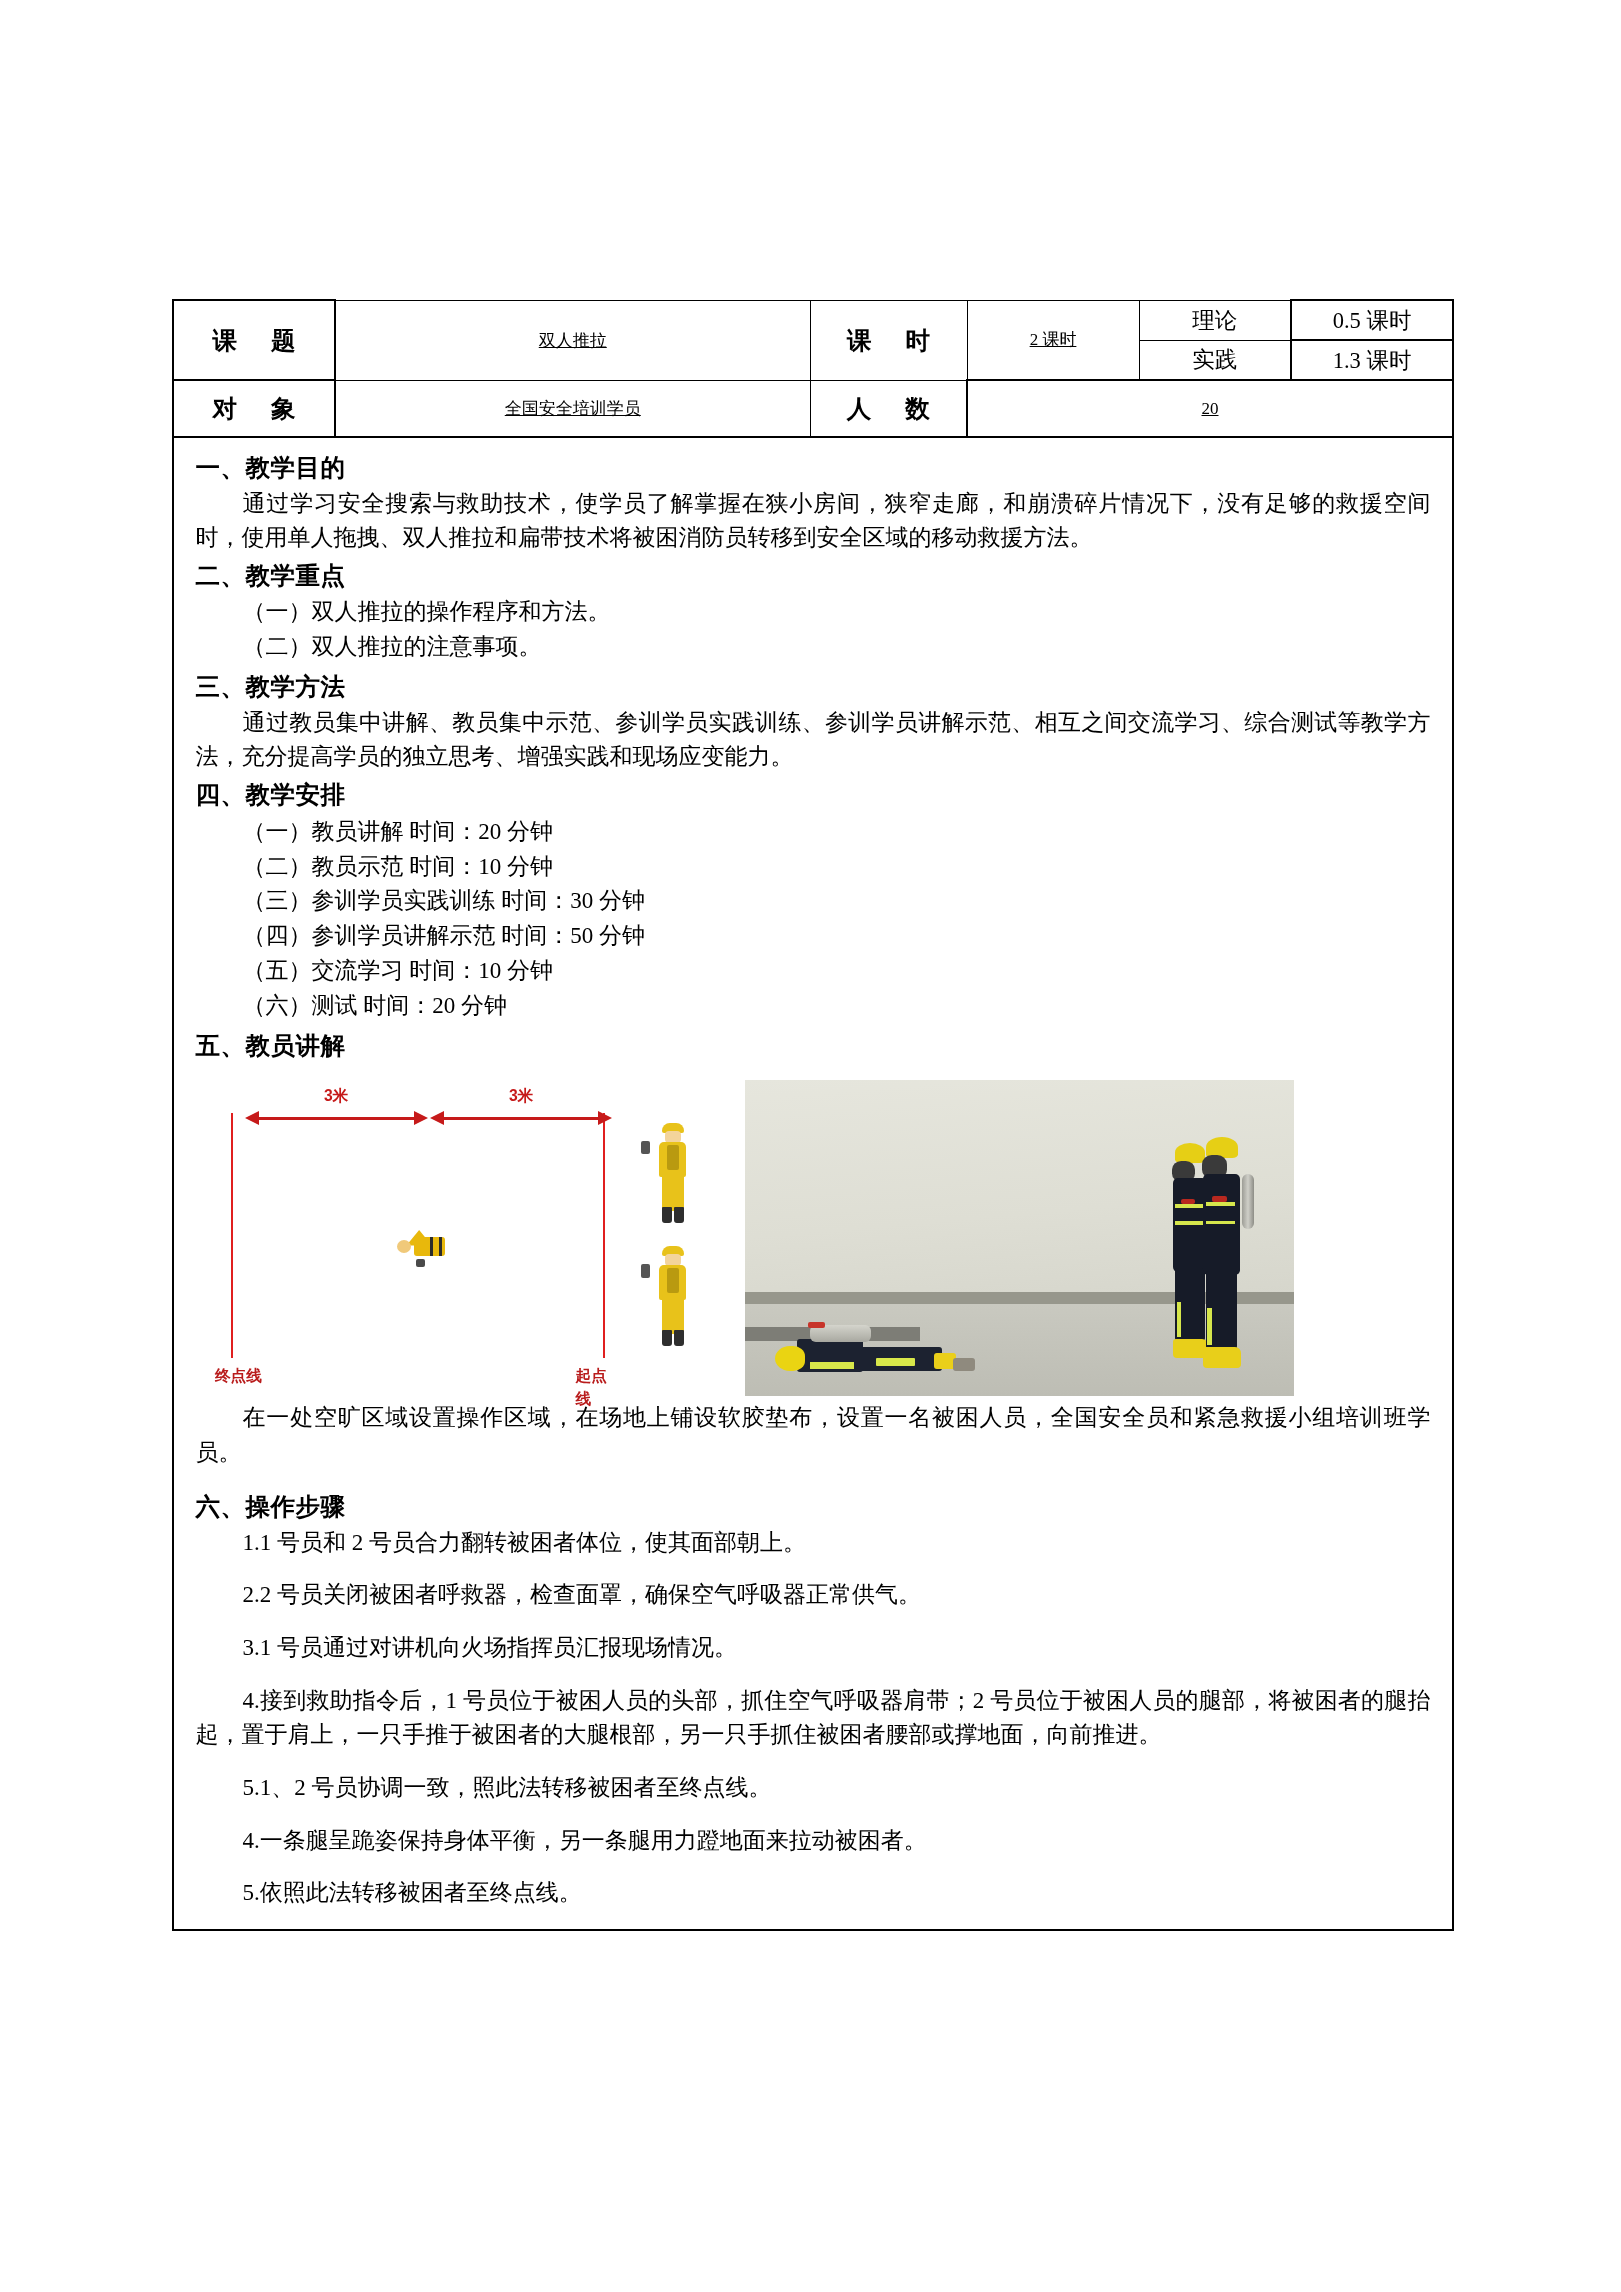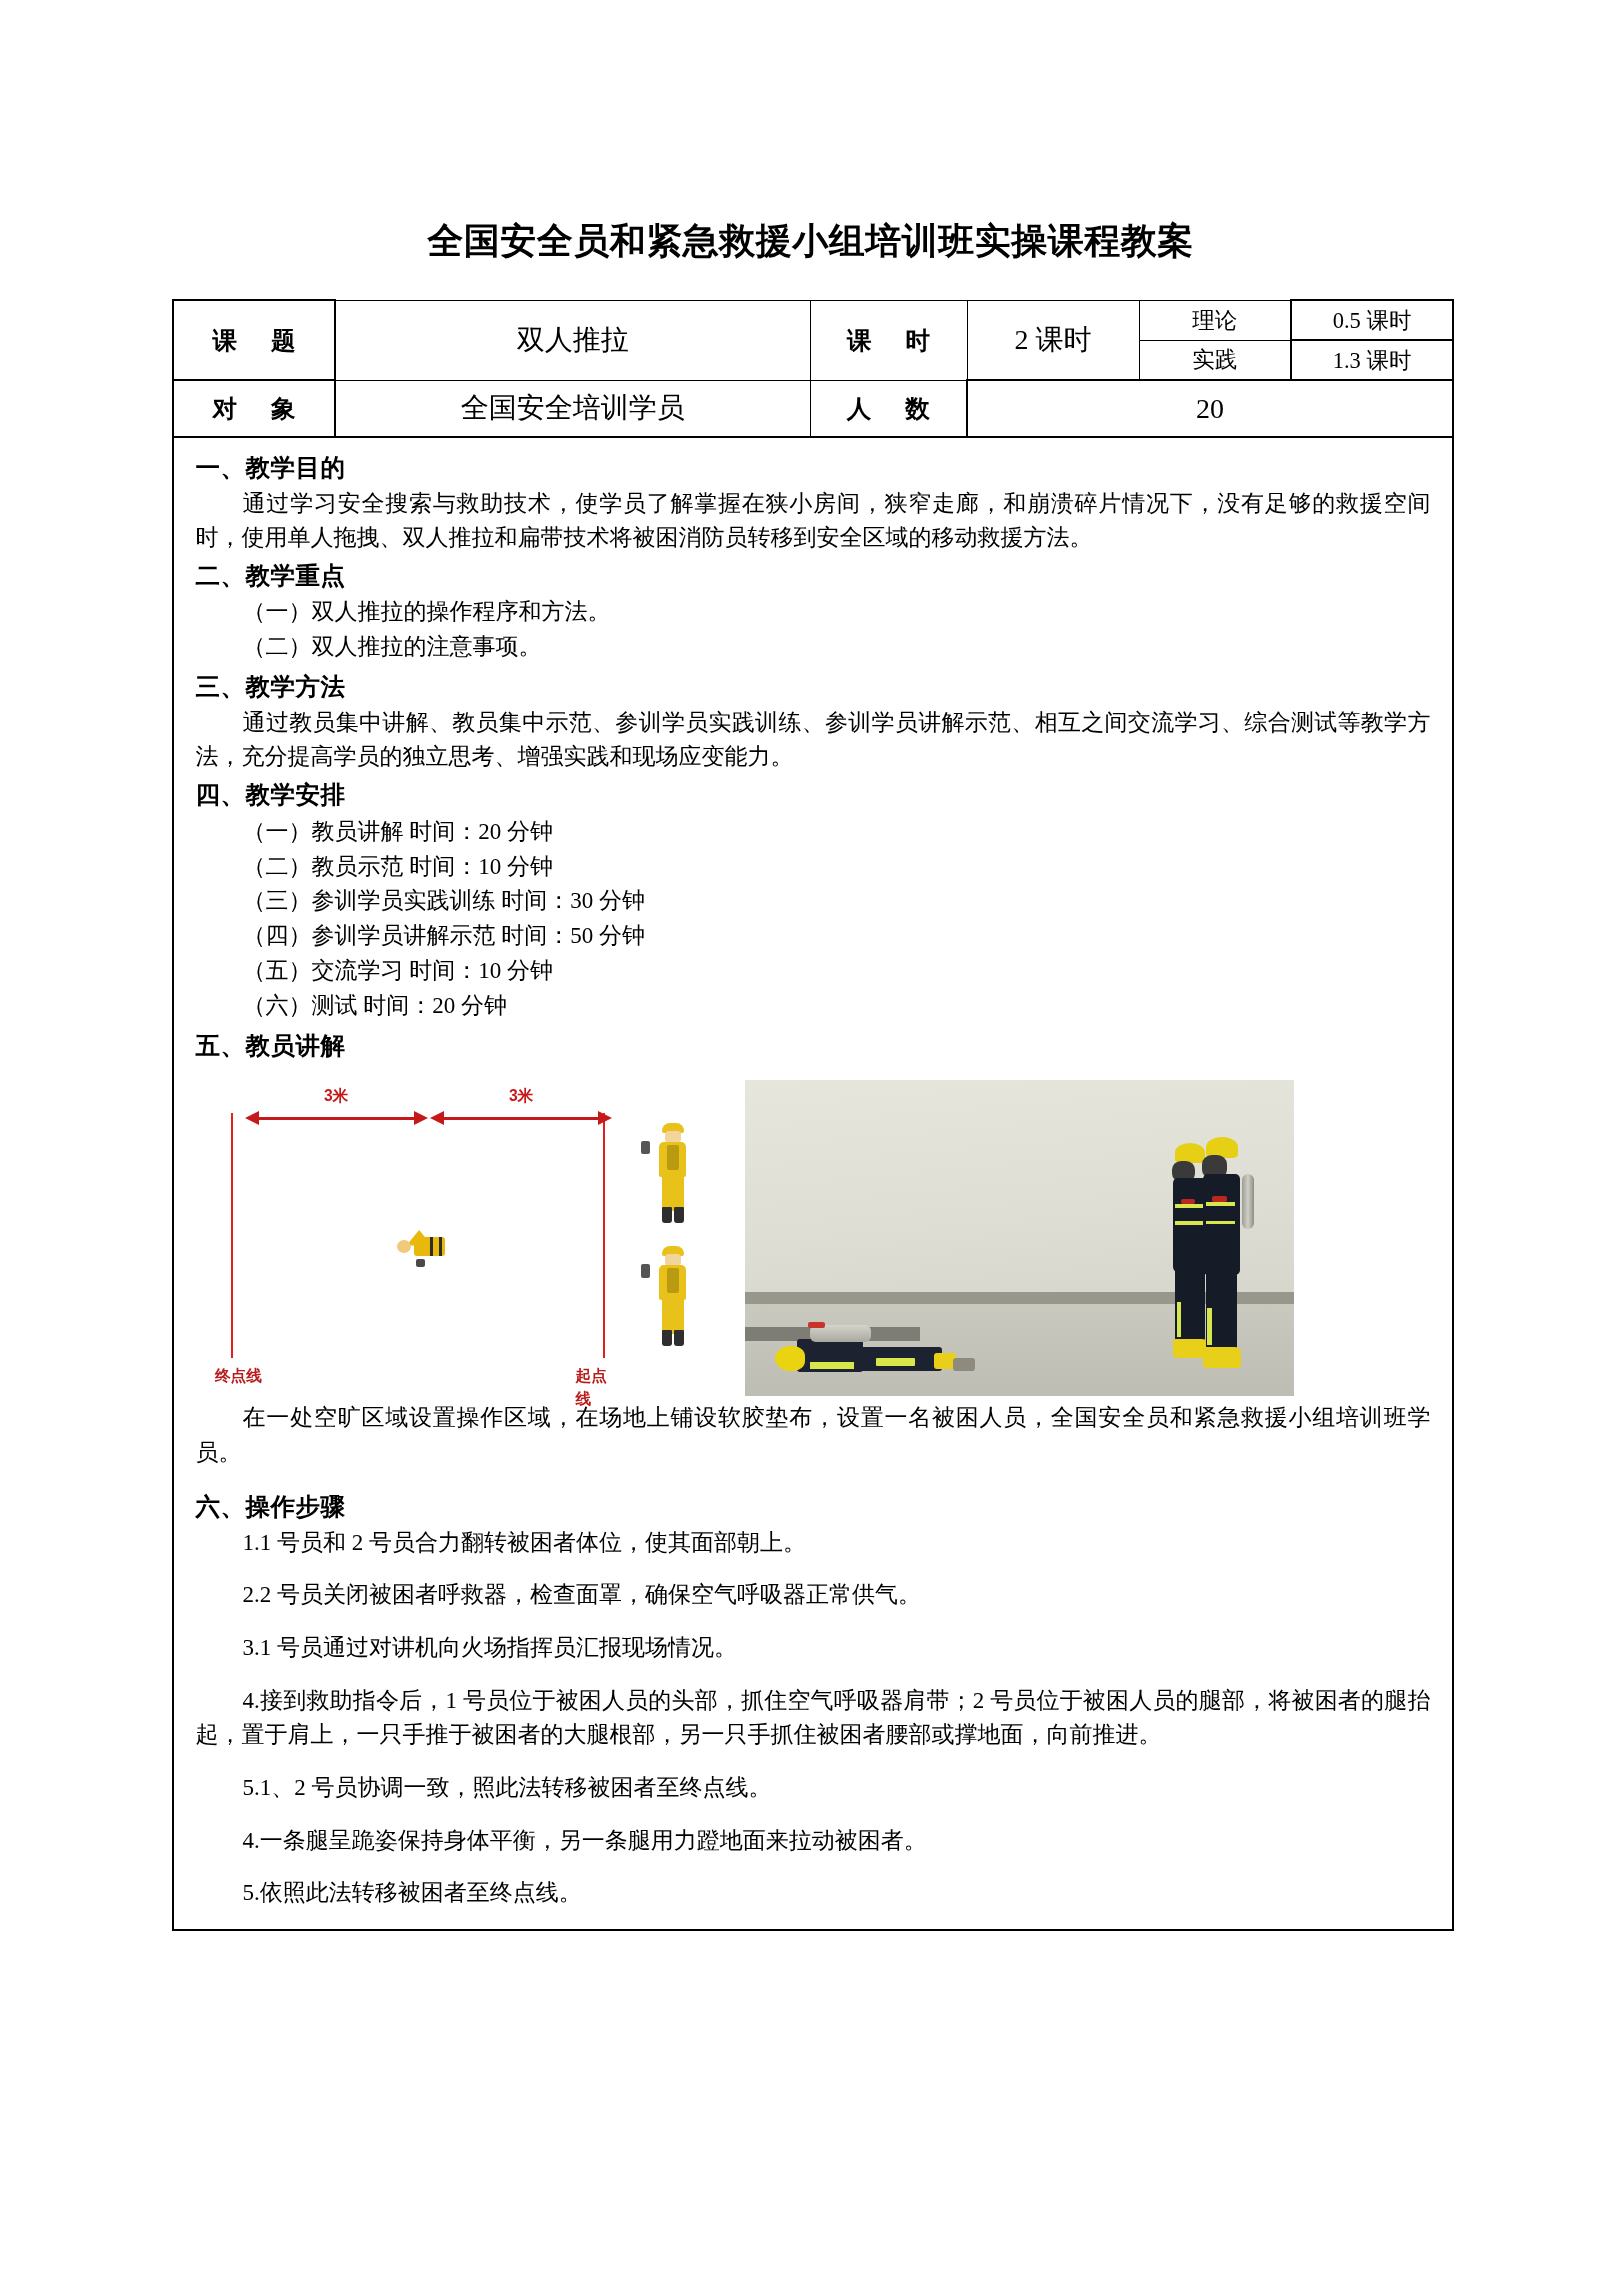--- a/index.html
+++ b/index.html
@@ -59,22 +59,23 @@
     text-align: center;
     font-size: 24.5px;
     font-weight: bold;
     letter-spacing: 13.7px;
     text-indent: 13.7px;
     font-family: "Liberation Sans", "DejaVu Sans", sans-serif;
     height: 55px;
   }
   .hdr-value {
     text-align: center;
-    font-size: 28px;
+    font-size: 17px;
     font-family: "Liberation Serif", "DejaVu Serif", serif;
+    text-decoration: underline;
   }
   .hdr-sub {
     text-align: center;
     font-size: 22.5px;
     height: 38px;
     font-family: "Liberation Serif", "DejaVu Serif", serif;
   }
 
   
   .body-cell {
@@ -374,21 +375,20 @@
   .sf-boots {
     position: absolute; left: 6%; top: 91%; width: 86%; height: 9%;
     background: #e8cf1a; border-radius: 2.9px 5.9px 3.9px 3.9px;
   }
 </style>
 </head>
 <body>
 
 <div class="page">
 
-  <div class="doc-title">全国安全员和紧急救援小组培训班实操课程教案</div>
 
   <table class="doc-table">
     <colgroup>
       <col style="width:162px">
       <col style="width:475px">
       <col style="width:157px">
       <col style="width:172px">
       <col style="width:152px">
       <col style="width:162px">
     </colgroup>

